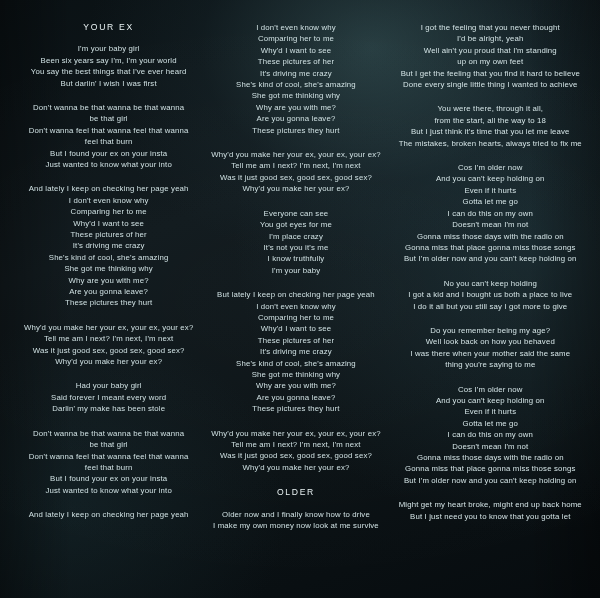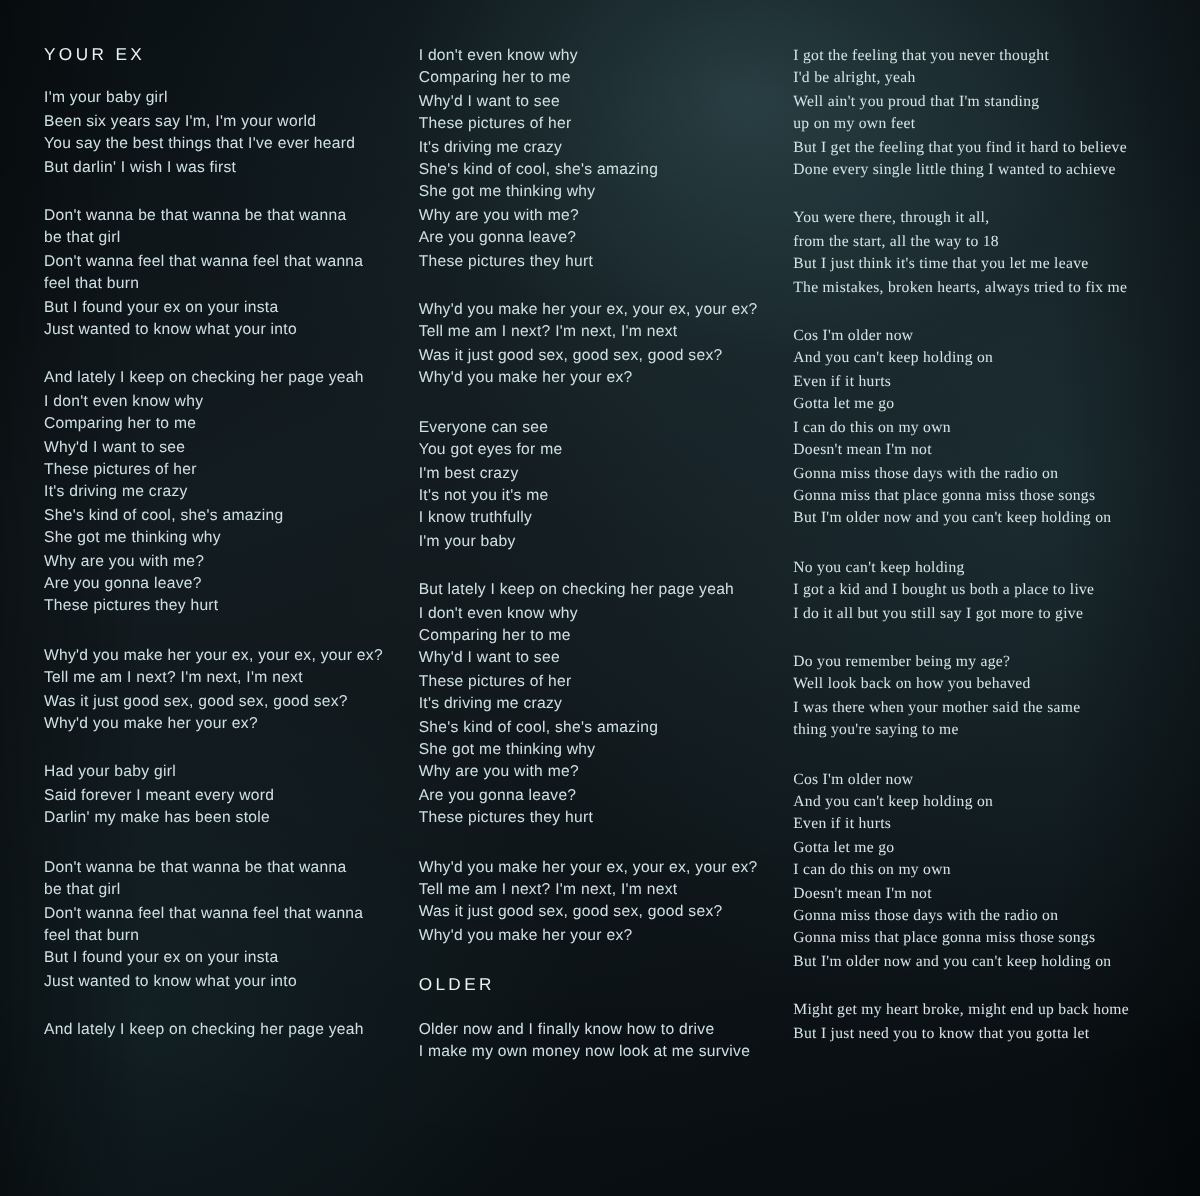--- a/index.html
+++ b/index.html
@@ -40,22 +40,23 @@
     display: flex;
     gap: 0;
     padding: 22px 16px 10px 22px;
     box-sizing: border-box;
     height: 598px;
   }
   .col {
     width: 33.33%;
     box-sizing: border-box;
     padding-right: 14px;
-  }
-  .col:last-child { padding-right: 0; font-family: Liberation Serif, serif; }
+    text-align: center;
+  }
+  .col:last-child { padding-right: 0; }
 
   .song-title {
     color: #e9f2f3;
     font-size: 8.6px;
     letter-spacing: 1.7px;
     font-weight: 400;
     margin: 0 0 11px 0;
     line-height: 1.2;
   }
   .song-title.spaced-top { margin-top: 14px; }
@@ -144,21 +145,21 @@
         </div>
         <div class="stanza">
           <div class="line">Why'd you make her your ex, your ex, your ex?</div>
           <div class="line">Tell me am I next? I'm next, I'm next</div>
           <div class="line">Was it just good sex, good sex, good sex?</div>
           <div class="line">Why'd you make her your ex?</div>
         </div>
         <div class="stanza">
           <div class="line">Everyone can see</div>
           <div class="line">You got eyes for me</div>
-          <div class="line">I'm best crazy</div>
+          <div class="line">I'm place crazy</div>
           <div class="line">It's not you it's me</div>
           <div class="line">I know truthfully</div>
           <div class="line">I'm your baby</div>
         </div>
         <div class="stanza">
           <div class="line">But lately I keep on checking her page yeah</div>
           <div class="line">I don't even know why</div>
           <div class="line">Comparing her to me</div>
           <div class="line">Why'd I want to see</div>
           <div class="line">These pictures of her</div>

